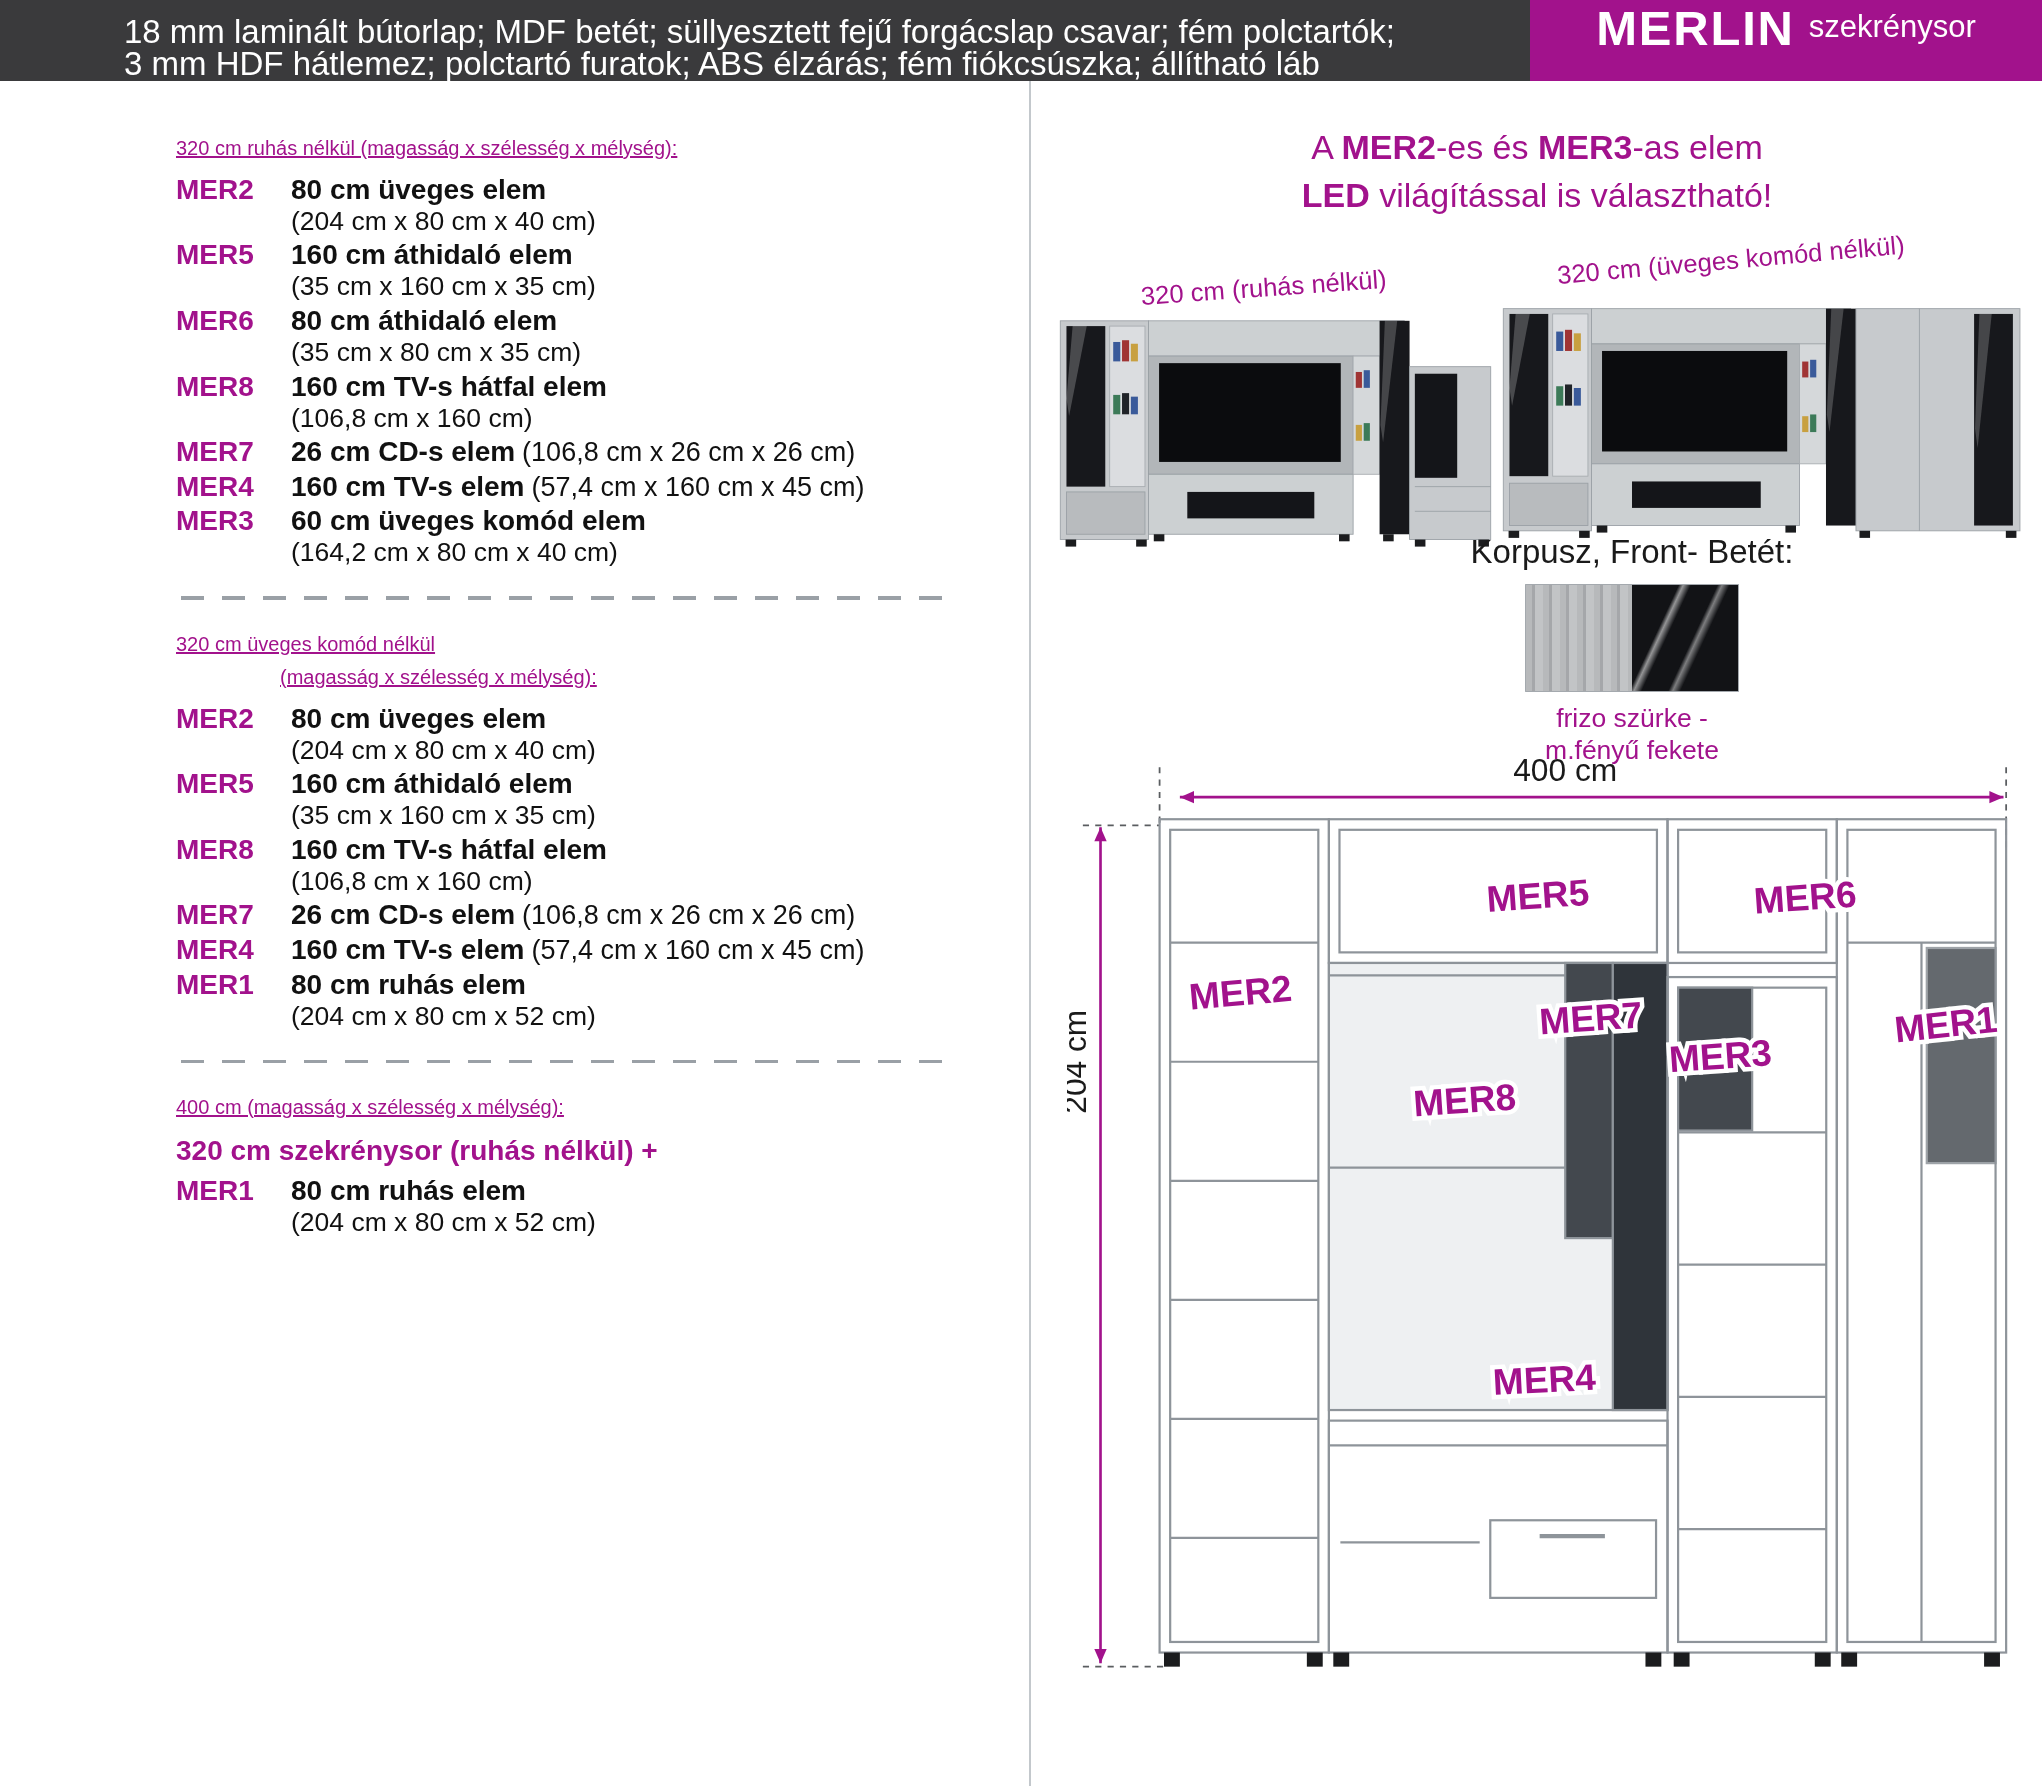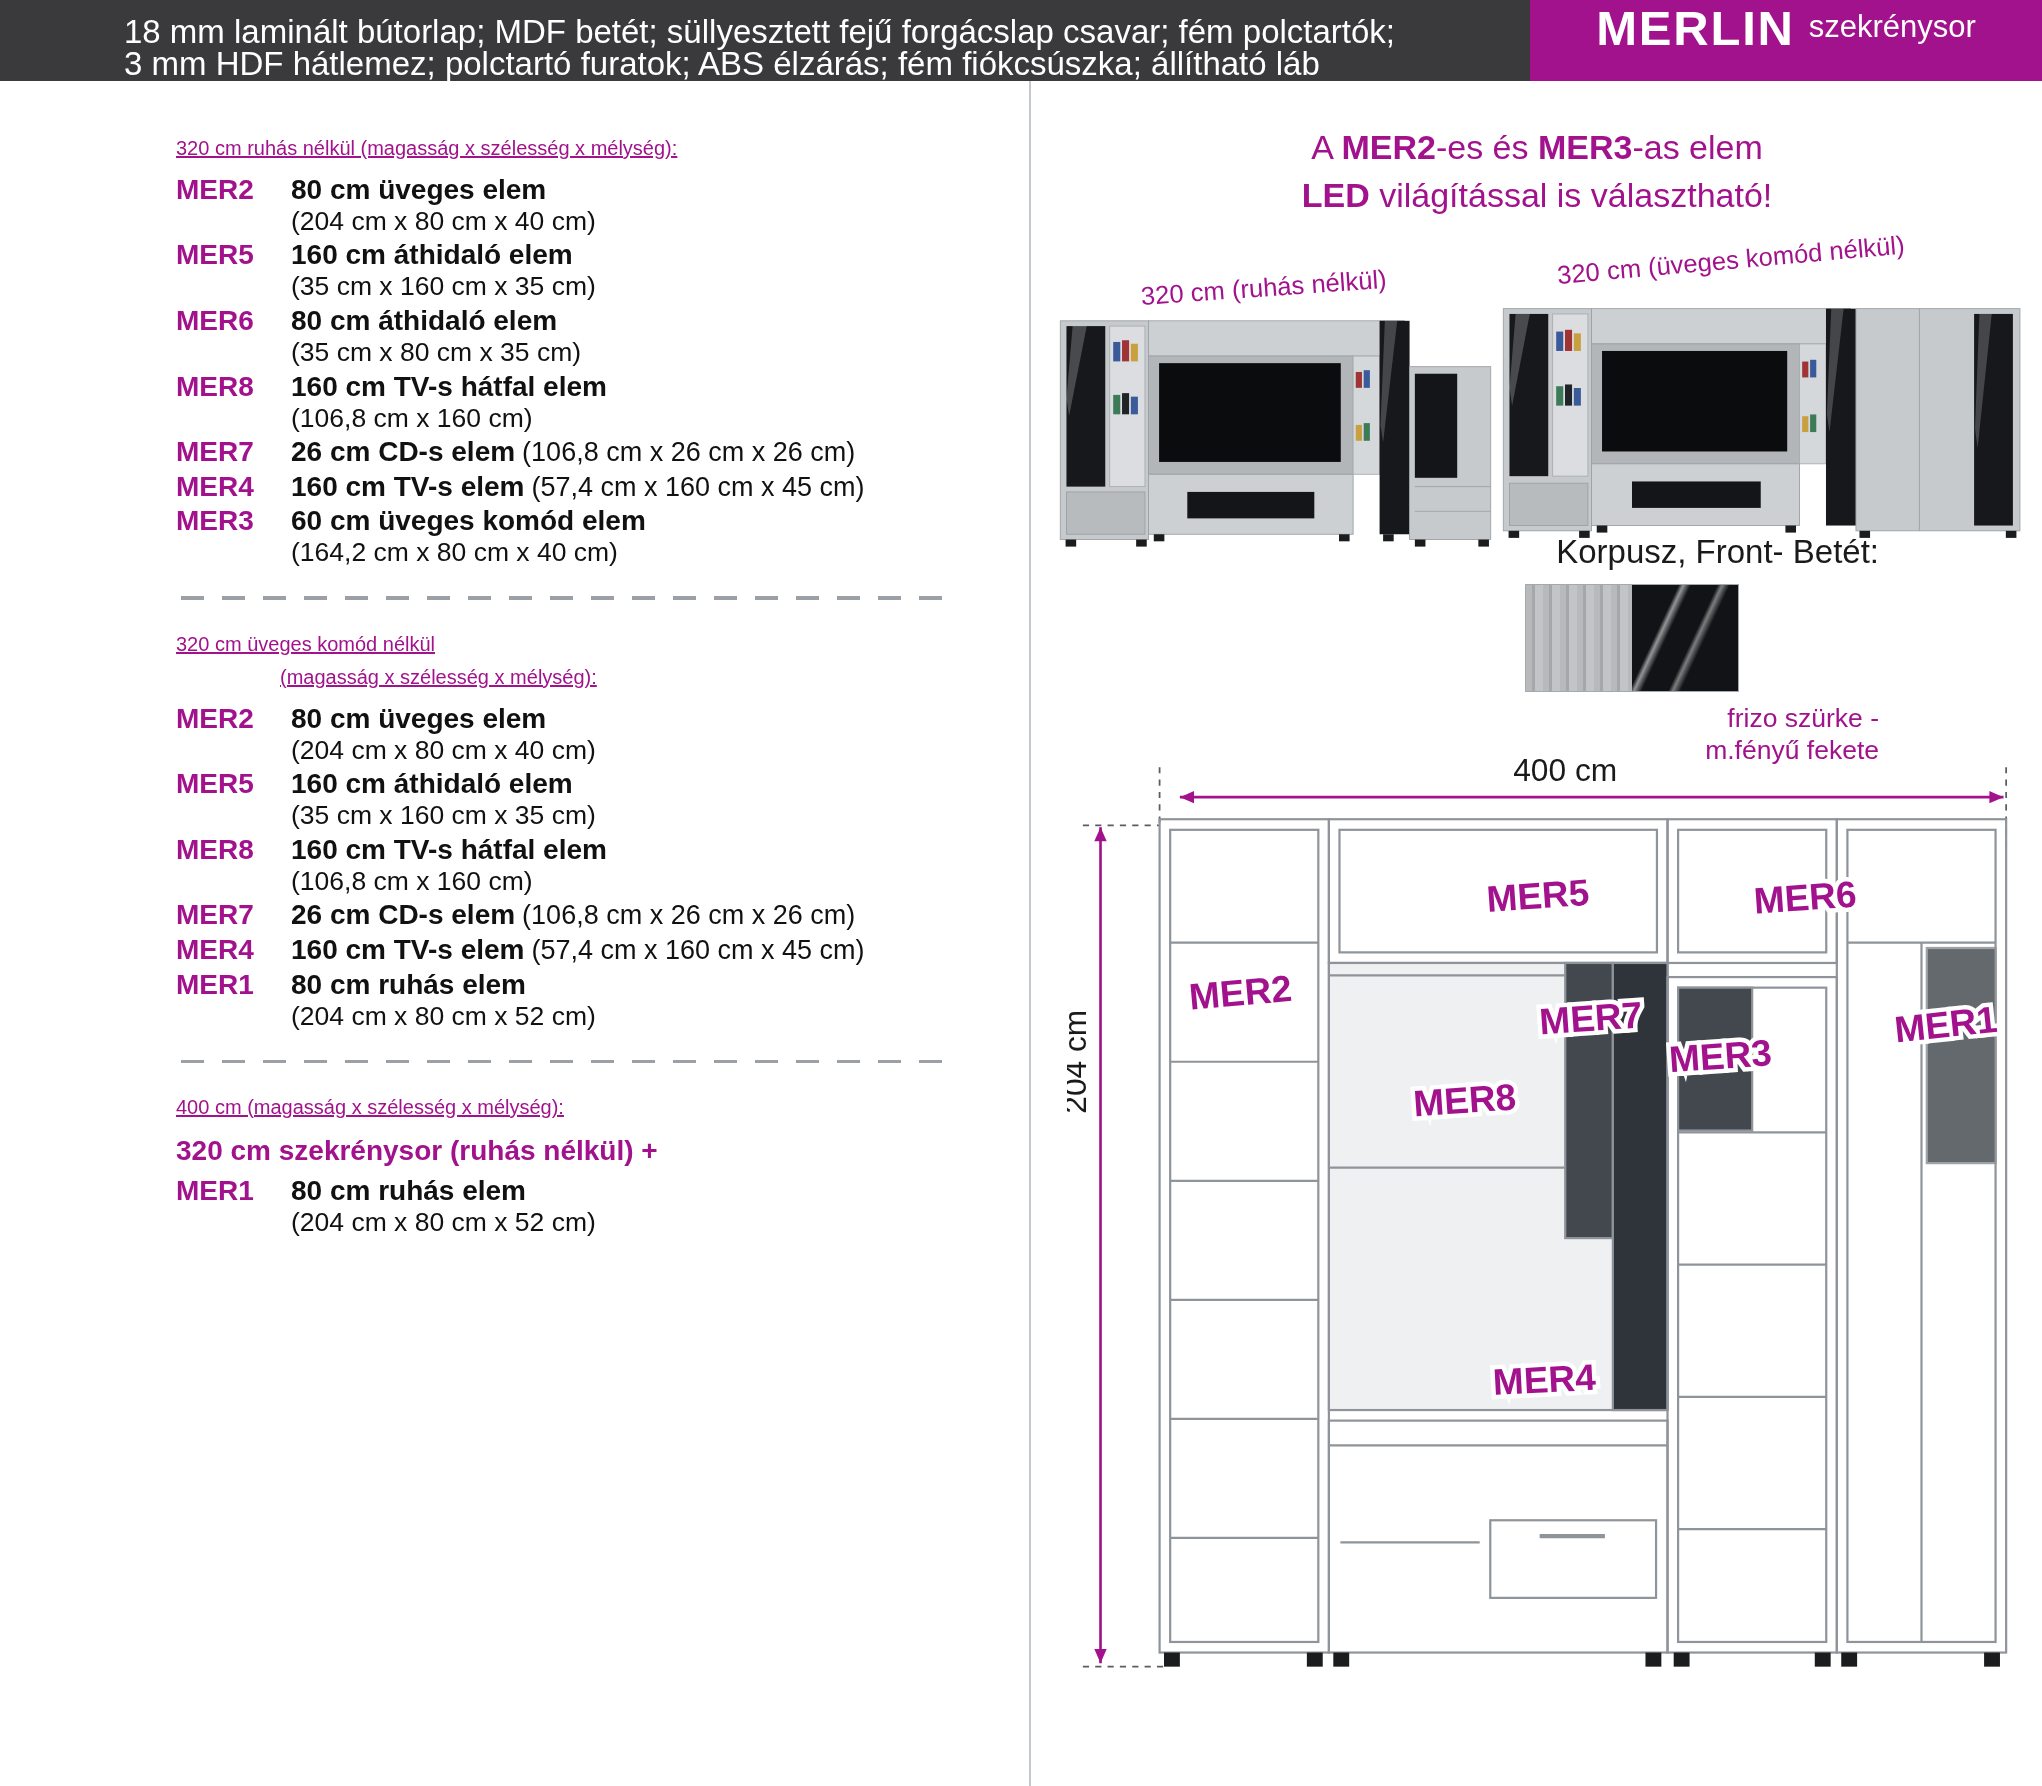--- a/index.html
+++ b/index.html
@@ -41,21 +41,21 @@
   .photo{position:absolute}
   .photo-1{left:23px;top:187px;width:446px}
   .photo-2{left:466px;top:175px;width:536px}
   .photo-label{position:absolute;color:var(--accent);font-size:25.6px;white-space:nowrap;
                transform:rotate(-4deg);transform-origin:left top}
   .photo-1 .photo-label{left:85px;top:14px}
   .photo-2 .photo-label{left:58px;top:5.3px;transform:rotate(-5deg)}
   .photo svg{display:block;margin-top:42px}
 
   
-  .materials{position:absolute;left:353px;top:452px;width:494px;text-align:right}
+  .materials{position:absolute;left:353px;top:452px;width:494px;text-align:center}
   .materials-heading{font-size:33px;color:#1a1a1a}
   .swatch{width:212px;height:106px;margin:14px auto 10.6px;display:flex;box-shadow:0 0 0 0.9px #9aa0a5}
   .swatch-wood{width:50%;height:100%;
       background:repeating-linear-gradient(90deg,#b7b9bb 0 6.2px,#a5a7aa 6.2px 8.8px,#c2c4c6 8.8px 17px)}
   .swatch-black{width:50%;height:100%;background:
       linear-gradient(115deg,rgba(255,255,255,0) 30%,rgba(255,255,255,.55) 33%,rgba(255,255,255,0) 38%),
       linear-gradient(115deg,rgba(255,255,255,0) 55%,rgba(255,255,255,.45) 58%,rgba(255,255,255,0) 63%),
       #121316}
   .materials-caption{color:var(--accent);font-size:26.5px;line-height:32px}
 

